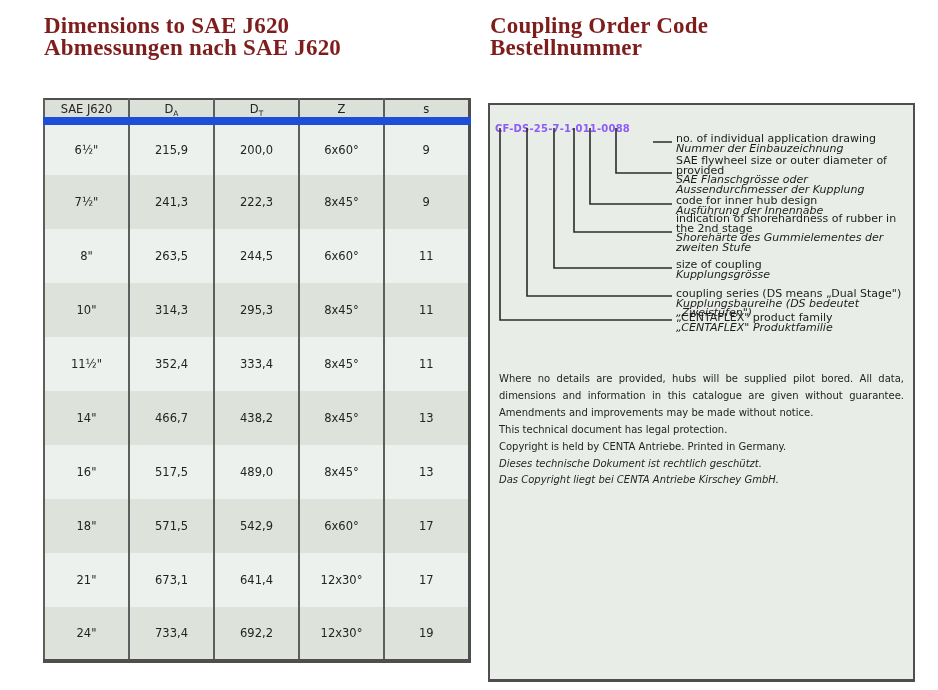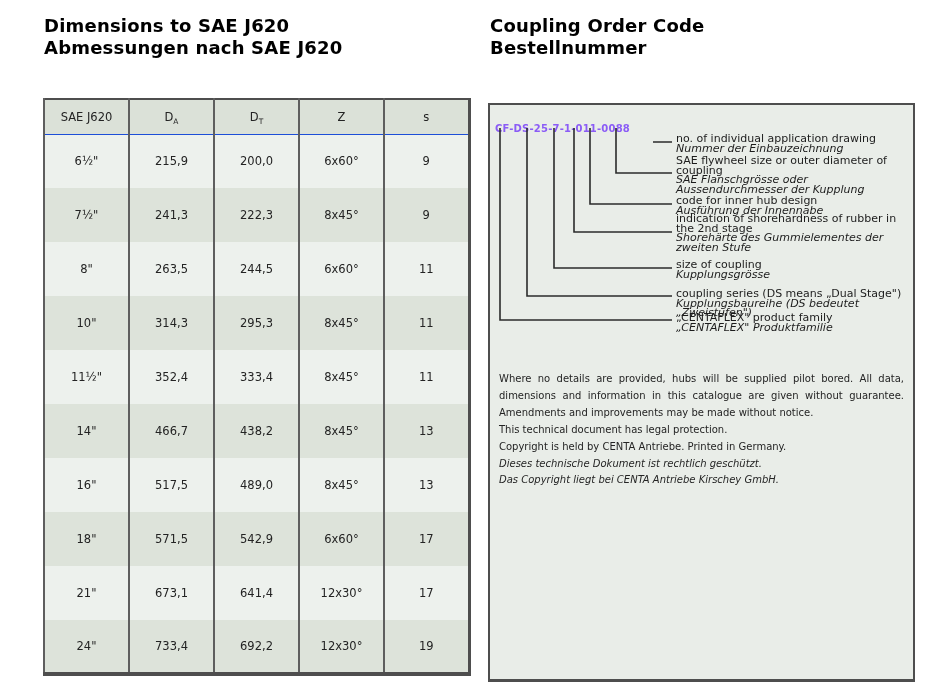--- a/index.html
+++ b/index.html
@@ -6,40 +6,40 @@
   html, body { margin: 0; padding: 0; }
   body {
     width: 938px; height: 690px;
     background: #ffffff;
     font-family: "DejaVu Sans", "Liberation Sans", sans-serif;
     color: #1d1d1d;
   }
   .page { position: relative; width: 938px; height: 690px; overflow: hidden; background: #ffffff; }
 
   
-  .doc-title { position: absolute; font-weight: bold; font-size: 18px; line-height: 21.5px; color: #000000; letter-spacing: 0.2px; white-space: nowrap; }
+  .doc-title { position: absolute; font-weight: bold; font-size: 23px; line-height: 21.5px; color: #7f1d1d; letter-spacing: 0.2px; white-space: nowrap; font-family: Liberation Serif, serif; }
   .title-left  { left: 44px; top: 15px; }
   .title-right { left: 490px; top: 15px; }
 
   
   table.dim {
     position: absolute; left: 43px; top: 98px;
     border-collapse: collapse; table-layout: fixed;
     border: 2px solid #4e4e4e;
     border-right: 3px solid #4e4e4e;
     border-bottom: 4px solid #4e4e4e;
   }
   table.dim col { width: 85px; }
   table.dim th, table.dim td {
     border-left: 2px solid #5e5e5e;
     font-size: 11.5px; font-weight: normal;
     text-align: center; vertical-align: middle;
     color: #232323; padding: 0;
   }
-  table.dim thead th { height: 35px; background: #dbe1d8; border-bottom: 1px solid #1d4ed8; }
+  table.dim thead th { height: 22px; background: #dbe1d8; border-bottom: 8px solid #1d4ed8; }
   table.dim tbody td { height: 54px; }
   table.dim tbody tr.light { background: #edf1ed; }
   table.dim tbody tr.dark  { background: #dde3da; }
   .subscript { font-size: 7.5px; position: relative; top: 3px; }
 
   
   .code-box {
     position: absolute; left: 488px; top: 103px;
     width: 427px; height: 579px;
     background: #e9ede8;
@@ -169,21 +169,21 @@
 
     <svg class="ladder" width="185" height="222" viewBox="0 0 185 222">
       <path d="M163,37 H182 M126,23 V68 H182 M100,23 V99 H182 M84,23 V127 H182 M64,23 V163 H182 M37,23 V191 H182 M10,23 V215 H182" fill="none" stroke="#2b2b2b" stroke-width="1.6"></path>
     </svg>
 
     <div class="clabel" style="top:29px">
       <div class="en">no. of individual application drawing</div>
       <div class="de">Nummer der Einbauzeichnung</div>
     </div>
     <div class="clabel" style="top:51px">
-      <div class="en">SAE flywheel size or outer diameter of coupling</div>
+      <div class="en">SAE flywheel size or outer diameter of provided</div>
       <div class="de">SAE Flanschgrösse oder Aussendurchmesser der Kupplung</div>
     </div>
     <div class="clabel" style="top:91px">
       <div class="en">code for inner hub design</div>
       <div class="de">Ausführung der Innennabe</div>
     </div>
     <div class="clabel" style="top:109px">
       <div class="en">indication of shorehardness of rubber in the 2nd stage</div>
       <div class="de">Shorehärte des Gummielementes der zweiten Stufe</div>
     </div>

